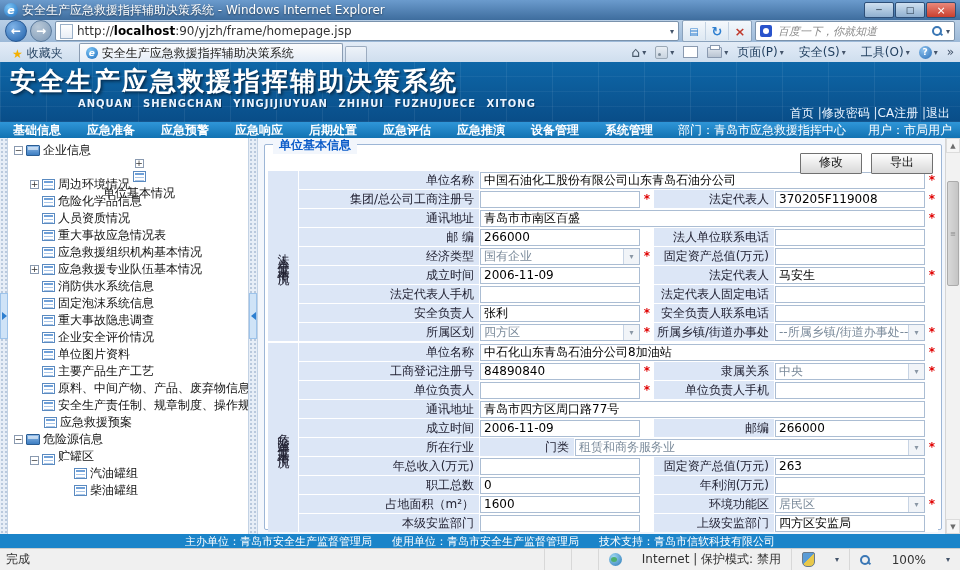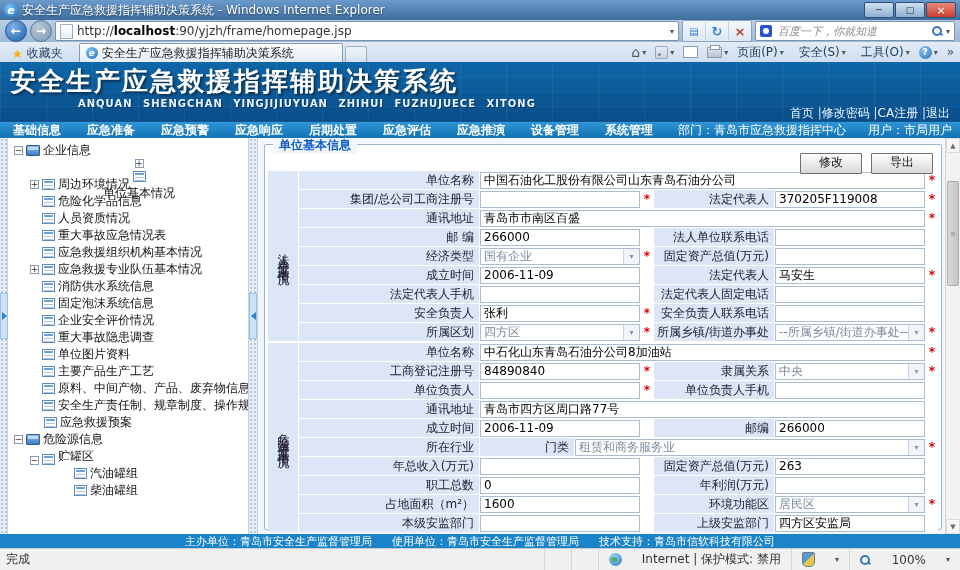--- a/index.html
+++ b/index.html
@@ -295,26 +295,26 @@
         <span class="tlabel">消防供水系统信息</span>
       </div>
       <div class="tnode" style="padding-left: 22px;">
         <span class="exp spacer"></span>
         <span class="nicon icon-doc"></span>
         <span class="tlabel">固定泡沫系统信息</span>
       </div>
       <div class="tnode" style="padding-left: 22px;">
         <span class="exp spacer"></span>
         <span class="nicon icon-doc"></span>
+        <span class="tlabel">重大事故隐患调查</span>
+      </div>
+      <div class="tnode" style="padding-left: 22px;">
+        <span class="exp spacer"></span>
+        <span class="nicon icon-doc"></span>
         <span class="tlabel">企业安全评价情况</span>
-      </div>
-      <div class="tnode" style="padding-left: 22px;">
-        <span class="exp spacer"></span>
-        <span class="nicon icon-doc"></span>
-        <span class="tlabel">重大事故隐患调查</span>
       </div>
       <div class="tnode" style="padding-left: 22px;">
         <span class="exp spacer"></span>
         <span class="nicon icon-doc"></span>
         <span class="tlabel">单位图片资料</span>
       </div>
       <div class="tnode" style="padding-left: 22px;">
         <span class="exp spacer"></span>
         <span class="nicon icon-doc"></span>
         <span class="tlabel">主要产品生产工艺</span>

